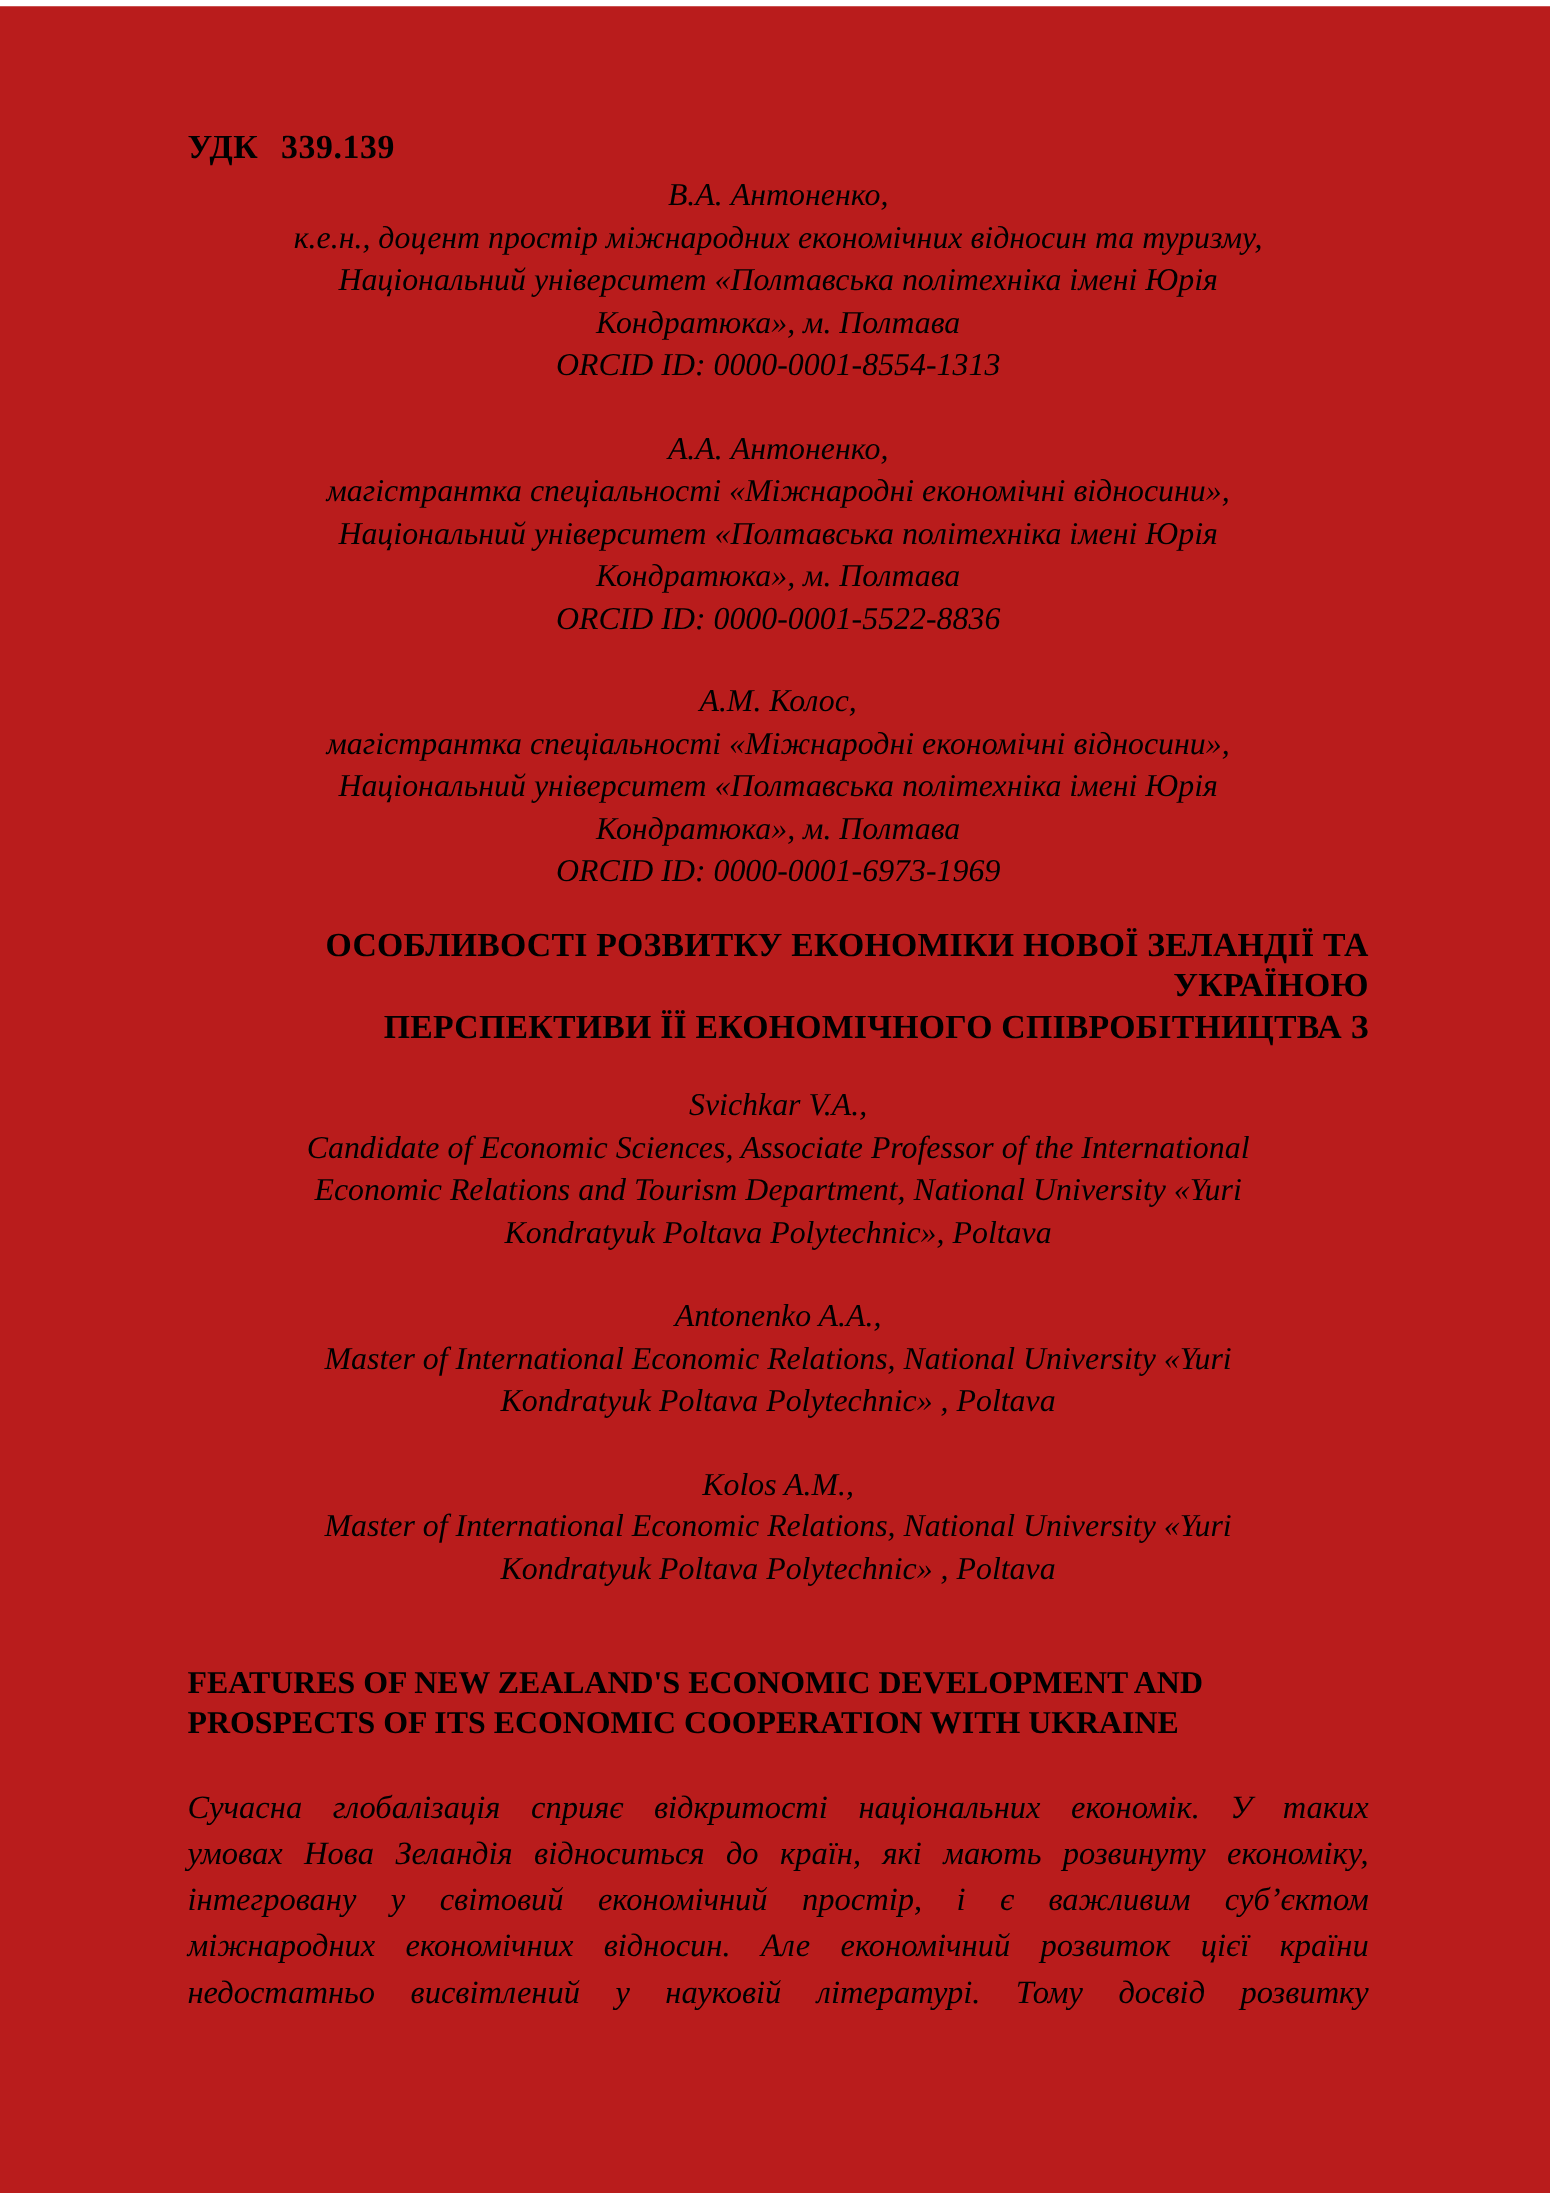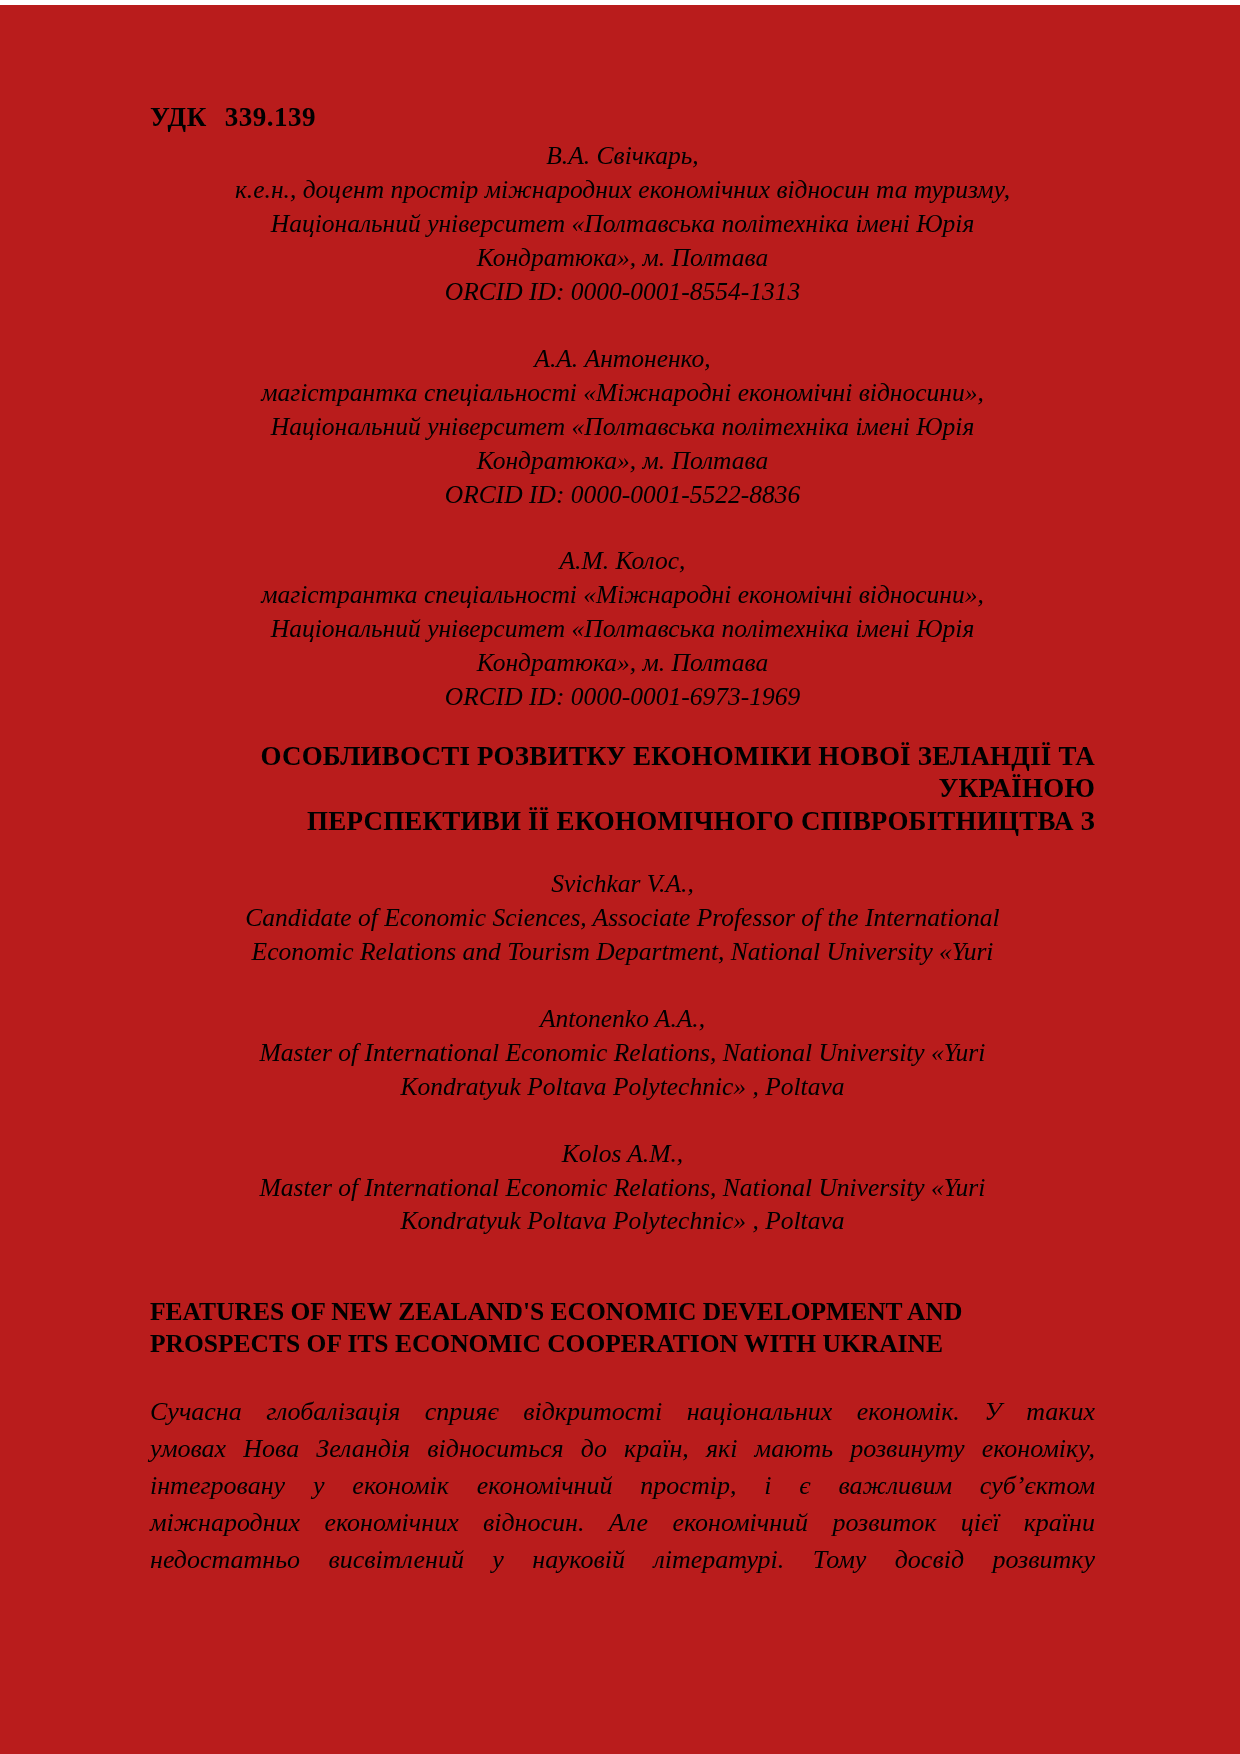--- a/index.html
+++ b/index.html
@@ -94,21 +94,21 @@
 <body>
 
 <div class="page">
   <div class="content">
 
     <p class="udk">
       <span class="udk-label">УДК</span><span>339.139</span>
     </p>
 
     <div class="author-block gap-after">
-      <span class="line">В.А. Свічкарь,</span>
+      <span class="line">В.А. Антоненко,</span>
       <span class="line">к.е.н., доцент простір міжнародних економічних відносин та туризму,</span>
       <span class="line">Національний університет «Полтавська політехніка імені Юрія</span>
       <span class="line">Кондратюка», м. Полтава</span>
       <span class="line">ORCID ID: 0000-0001-8554-1313</span>
     </div>
 
     <div class="author-block gap-after">
       <span class="line">А.А. Антоненко,</span>
       <span class="line">магістрантка спеціальності «Міжнародні економічні відносини»,</span>
       <span class="line">Національний університет «Полтавська політехніка імені Юрія</span>
@@ -128,20 +128,21 @@
       <span class="line">ОСОБЛИВОСТІ РОЗВИТКУ ЕКОНОМІКИ НОВОЇ ЗЕЛАНДІЇ ТА</span>
       <span class="line">УКРАЇНОЮ</span>
       <span class="line">ПЕРСПЕКТИВИ ЇЇ ЕКОНОМІЧНОГО СПІВРОБІТНИЦТВА З</span>
     </h1>
 
     <div class="en-authors">
       <div class="author-block gap-after">
         <span class="line">Svichkar V.A.,</span>
         <span class="line">Candidate of Economic Sciences, Associate Professor of the International</span>
         <span class="line">Economic Relations and Tourism Department, National University «Yuri</span>
+        <span class="line">Kondratyuk Poltava Polytechnic», Poltava</span>
       </div>
 
       <div class="author-block gap-after">
         <span class="line">Antonenko A.A.,</span>
         <span class="line">Master of International Economic Relations, National  University «Yuri</span>
         <span class="line">Kondratyuk Poltava Polytechnic» , Poltava</span>
       </div>
 
       <div class="author-block">
         <span class="line">Kolos A.M.,</span>
@@ -151,19 +152,19 @@
     </div>
 
     <h2 class="title-en">
       <span class="line">FEATURES OF NEW ZEALAND'S ECONOMIC DEVELOPMENT AND</span>
       <span class="line">PROSPECTS OF ITS ECONOMIC COOPERATION WITH UKRAINE</span>
     </h2>
 
     <div class="abstract">
       <span class="line">Сучасна глобалізація сприяє відкритості національних економік. У таких</span>
       <span class="line">умовах Нова Зеландія відноситься до країн, які мають розвинуту економіку,</span>
-      <span class="line">інтегровану у економік економічний простір, і є важливим суб’єктом</span>
+      <span class="line">інтегровану у світовий економічний простір, і є важливим суб’єктом</span>
       <span class="line">міжнародних економічних відносин. Але економічний розвиток цієї країни</span>
       <span class="line last">недостатньо висвітлений у науковій літературі. Тому досвід розвитку</span>
     </div>
 
   </div>
 </div>
 
 </body></html>

